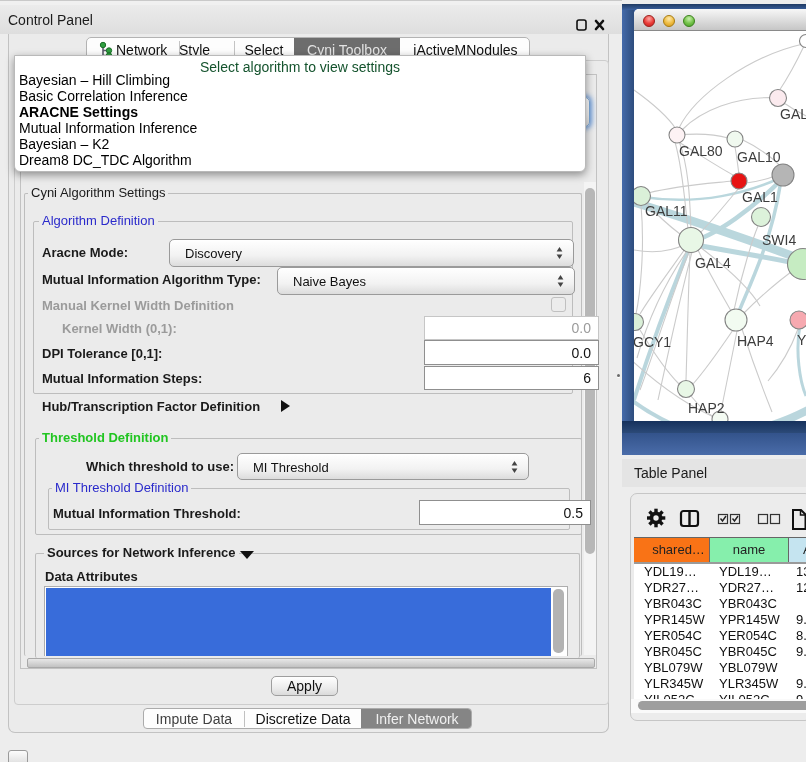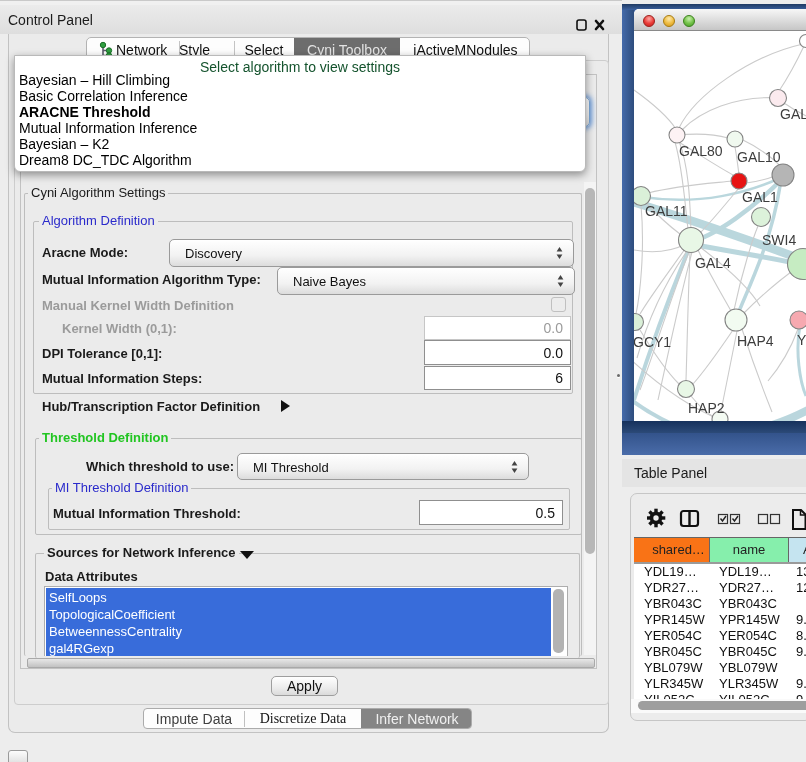--- a/index.html
+++ b/index.html
@@ -5,21 +5,21 @@
 body{width:806px;height:762px;position:relative;overflow:hidden;background:#ededed;
   font-family:"Liberation Sans",sans-serif;-webkit-font-smoothing:antialiased;}
 .abs{position:absolute;}
 .b13{font-size:13px;font-weight:bold;color:#1a1a1a;}
 .grp{position:absolute;border:1px solid #bdbdbd;border-radius:2px;}
 .gl{position:absolute;background:#ebebeb;padding:0 3px;font-size:13px;line-height:14px;}
 .combo{position:absolute;border:1px solid #9a9a9a;border-radius:5px;
   background:linear-gradient(#ffffff,#f2f2f2 60%,#dcdcdc);box-shadow:inset 0 1px 0 #fff;}
 .combo .ct{position:absolute;left:15px;white-space:nowrap;top:50%;transform:translateY(-50%);font-size:13px;color:#111;}
 .spin{position:absolute;right:10px;top:50%;transform:translateY(-50%);width:7px;height:12px;}
-.tf{position:absolute;background:#fff;border:1px solid #ababab;}
+.tf{position:absolute;background:#fff;border:1px solid #ababab;padding-left:28px;}
 .tf .tv{position:absolute;right:7px;top:50%;transform:translateY(-50%);font-size:14px;color:#111;}
 </style></head>
 <body>
 
 <div class="abs" style="left:0;top:0;width:622px;height:5px;background:#f0f0f0;border-top:1px solid #c9c9c9;"></div>
 <div class="abs" style="left:0;top:5px;width:622px;height:29px;background:linear-gradient(#ebebeb,#dedede);">
   <div class="abs" style="left:8px;top:7px;font-size:14px;color:#1c1c1c;">Control Panel</div>
 
   <svg class="abs" style="left:575px;top:13px;" width="34" height="15" viewBox="0 0 34 15">
     <rect x="2" y="2" width="9" height="10" rx="2" fill="none" stroke="#111" stroke-width="1.6"></rect>
@@ -129,40 +129,39 @@
 
 <div class="grp" style="left:35px;top:553px;width:543px;height:104px;border-bottom:none;"></div>
 <div class="gl b13" style="left:44px;top:546px;font-weight:bold;">Sources for Network Inference</div>
 <svg class="abs" style="left:239px;top:550px;" width="16px" height="10" viewBox="0 0 16 10">
     <path d="M1 1 L15 1 L8 9 Z" fill="#111"></path>
   </svg>
 <div class="abs b13" style="left:45px;top:569px;">Data Attributes</div>
 
 <div class="abs" style="left:44px;top:586px;width:524px;height:70px;background:#fff;border:1px solid #adadad;border-bottom:none;box-sizing:border-box;overflow:hidden;">
   <div style="position:absolute;left:1px;top:1px;width:505px;height:68px;background:#386cda;"></div>
-  <div style="position:absolute;left:4px;top:2px;color:#fff;font-size:13px;line-height:17px;">SelfLoops<br>TopologicalCoefficient<br>BetweennessCentrality<br>gal4RGexp</div>
   <div style="position:absolute;left:508px;top:2px;width:11px;height:64px;background:#b3b3b3;border-radius:5px;"></div>
 </div>
 
 <div class="abs" style="left:27px;top:658px;width:568px;height:10px;background:linear-gradient(#e8e8e8,#c2c2c2);border:1px solid #a9a9a9;border-radius:2px;box-sizing:border-box;"></div>
 
 <div class="abs" style="left:271px;top:676px;width:67px;height:20px;background:linear-gradient(#ffffff,#ececec 60%,#dadada);border:1px solid #9e9e9e;border-radius:5px;box-sizing:border-box;text-align:center;font-size:14px;line-height:19px;color:#111;">Apply</div>
 
 <div class="abs" style="left:143px;top:708px;width:329px;height:21px;background:#fdfdfd;border:1px solid #ababab;border-radius:4px;box-sizing:border-box;overflow:hidden;font-size:14px;line-height:20px;">
   <div class="abs" style="left:0;top:0;width:100px;text-align:center;color:#404040;">Impute Data</div>
   <div class="abs" style="left:100px;top:2px;width:1px;height:16px;background:#c0c0c0;"></div>
-  <div class="abs" style="left:101px;top:0;width:116px;text-align:center;color:#111;font-family:Liberation Serif, serif;">Discretize Data</div>
+  <div class="abs" style="left:101px;top:0;width:116px;text-align:center;color:#111;">Discretize Data</div>
   <div class="abs" style="left:217px;top:0;width:112px;height:21px;background:#858585;color:#f0f0f0;text-align:center;">Infer Network</div>
 </div>
 
 <div class="abs" style="left:8px;top:750px;width:18px;height:14px;background:linear-gradient(#fcfcfc,#dcdcdc);border:1px solid #9a9a9a;border-radius:3px;"></div>
 
 <div class="abs" style="left:14px;top:55px;width:572px;height:117px;background:#fff;border:1px solid #b9b9b9;border-radius:0 0 6px 6px;box-shadow:0 3px 9px rgba(0,0,0,.4);box-sizing:border-box;font-size:14px;">
   <div class="abs" style="left:0;top:3px;width:570px;text-align:center;color:#14532d;">Select algorithm to view settings</div>
-  <div class="abs" style="left:4px;top:16px;color:#000;line-height:16px;">Bayesian – Hill Climbing<br>Basic Correlation Inference<br><b>ARACNE Threshold</b><br>Mutual Information Inference<br>Bayesian – K2<br>Dream8 DC_TDC Algorithm</div>
+  <div class="abs" style="left:4px;top:16px;color:#000;line-height:16px;">Bayesian – Hill Climbing<br>Basic Correlation Inference<br><b>ARACNE Settings</b><br>Mutual Information Inference<br>Bayesian – K2<br>Dream8 DC_TDC Algorithm</div>
 </div>
 
 <div class="abs" style="left:617px;top:374px;width:3px;height:3px;background:#6a6a6a;border-radius:50%;box-shadow:0 1px 0 #fff;"></div>
 
 <div class="abs" style="left:622px;top:4px;width:184px;height:451px;background:#3b5f9c;"></div>
 <div class="abs" style="left:622px;top:4px;width:184px;height:6px;background:linear-gradient(#1f3a63,#3c619f);"></div>
 <div class="abs" style="left:622px;top:10px;width:12px;height:411px;background:linear-gradient(90deg,#446aaa,#2e4d7d);"></div>
 <div class="abs" style="left:622px;top:421px;width:184px;height:12px;background:linear-gradient(#16315c,#2c4a78);"></div>
 <div class="abs" style="left:622px;top:433px;width:184px;height:22px;background:linear-gradient(#33538b,#4a6ca9);"></div>
 

